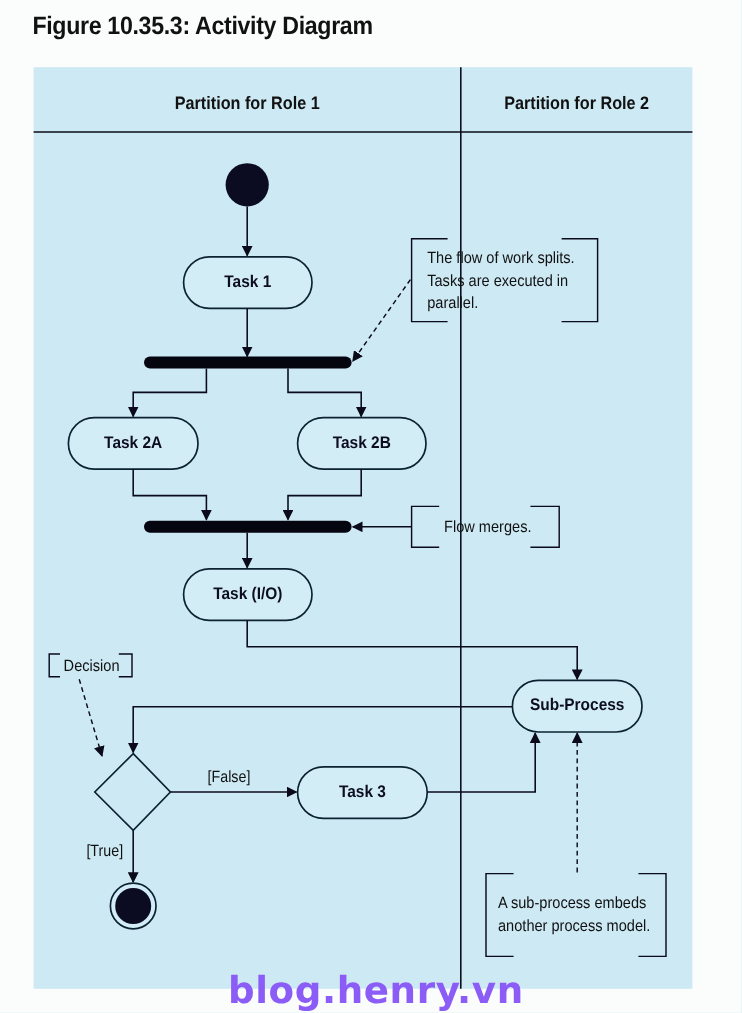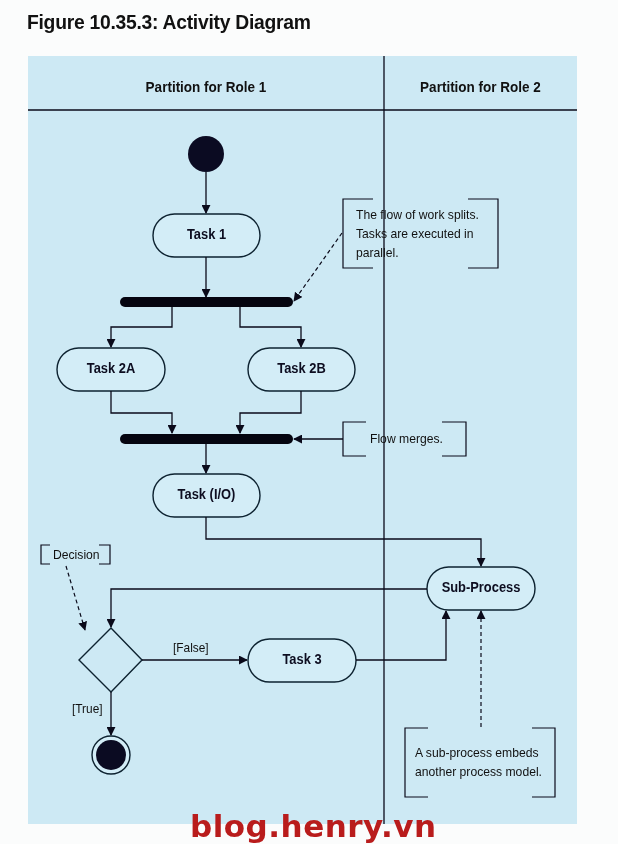--- a/index.html
+++ b/index.html
@@ -30,21 +30,21 @@
     color: #0d0d20; transform: scaleX(0.92);
   }
   .note {
     position: absolute; font-size: 13.5px; line-height: 19px; color: #111;
     transform: scaleX(0.9); transform-origin: left top; white-space: nowrap;
   }
   .guard { position: absolute; font-size: 13.5px; color: #111; transform: scaleX(0.88); transform-origin: left top; }
   .watermark {
     position: absolute; left: 190px; top: 808px; font-size: 31px; font-weight: bold;
     font-family: "DejaVu Sans", sans-serif;
-    color: #b91c1c; letter-spacing: 0.5px;
+    color: #8b5cf6; letter-spacing: 0.5px;
   }
 </style>
 </head>
 <body>
 
 <div class="title">Figure 10.35.3: Activity Diagram</div>
 
 <div class="panel"></div>
 
 <svg class="diagram" viewBox="0 0 618 844">

